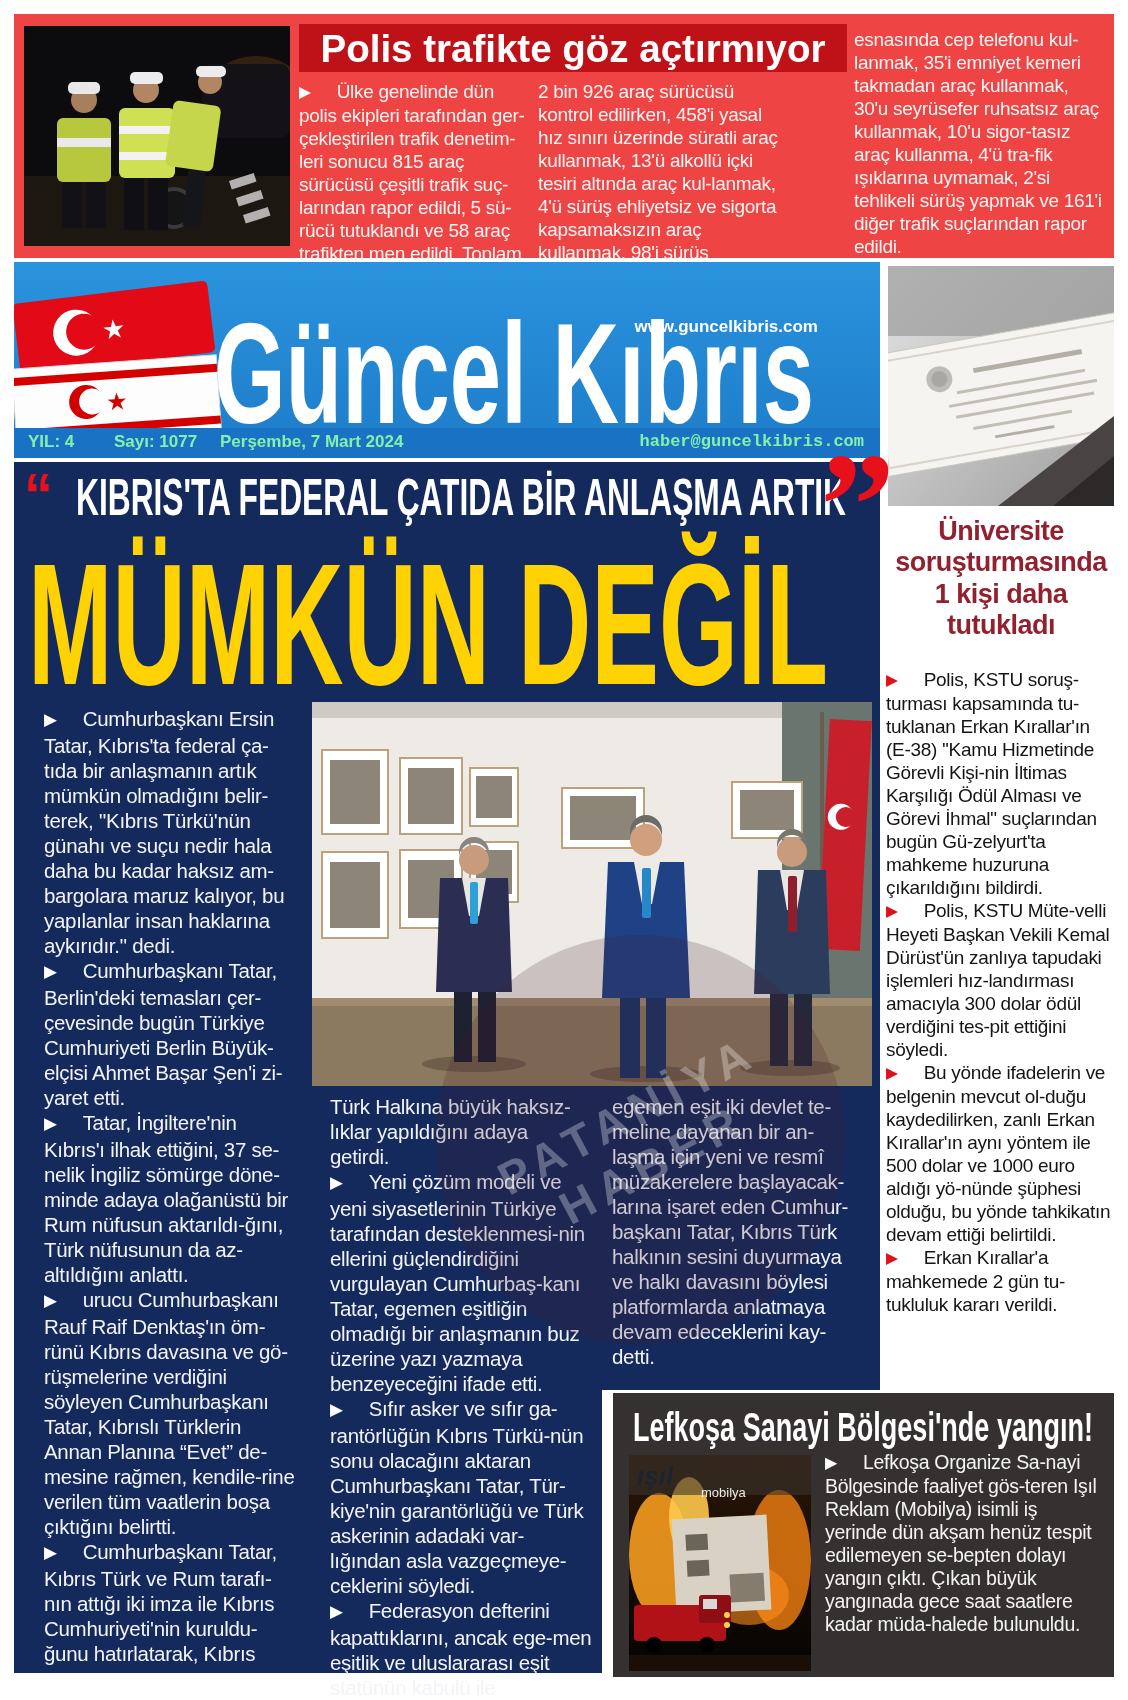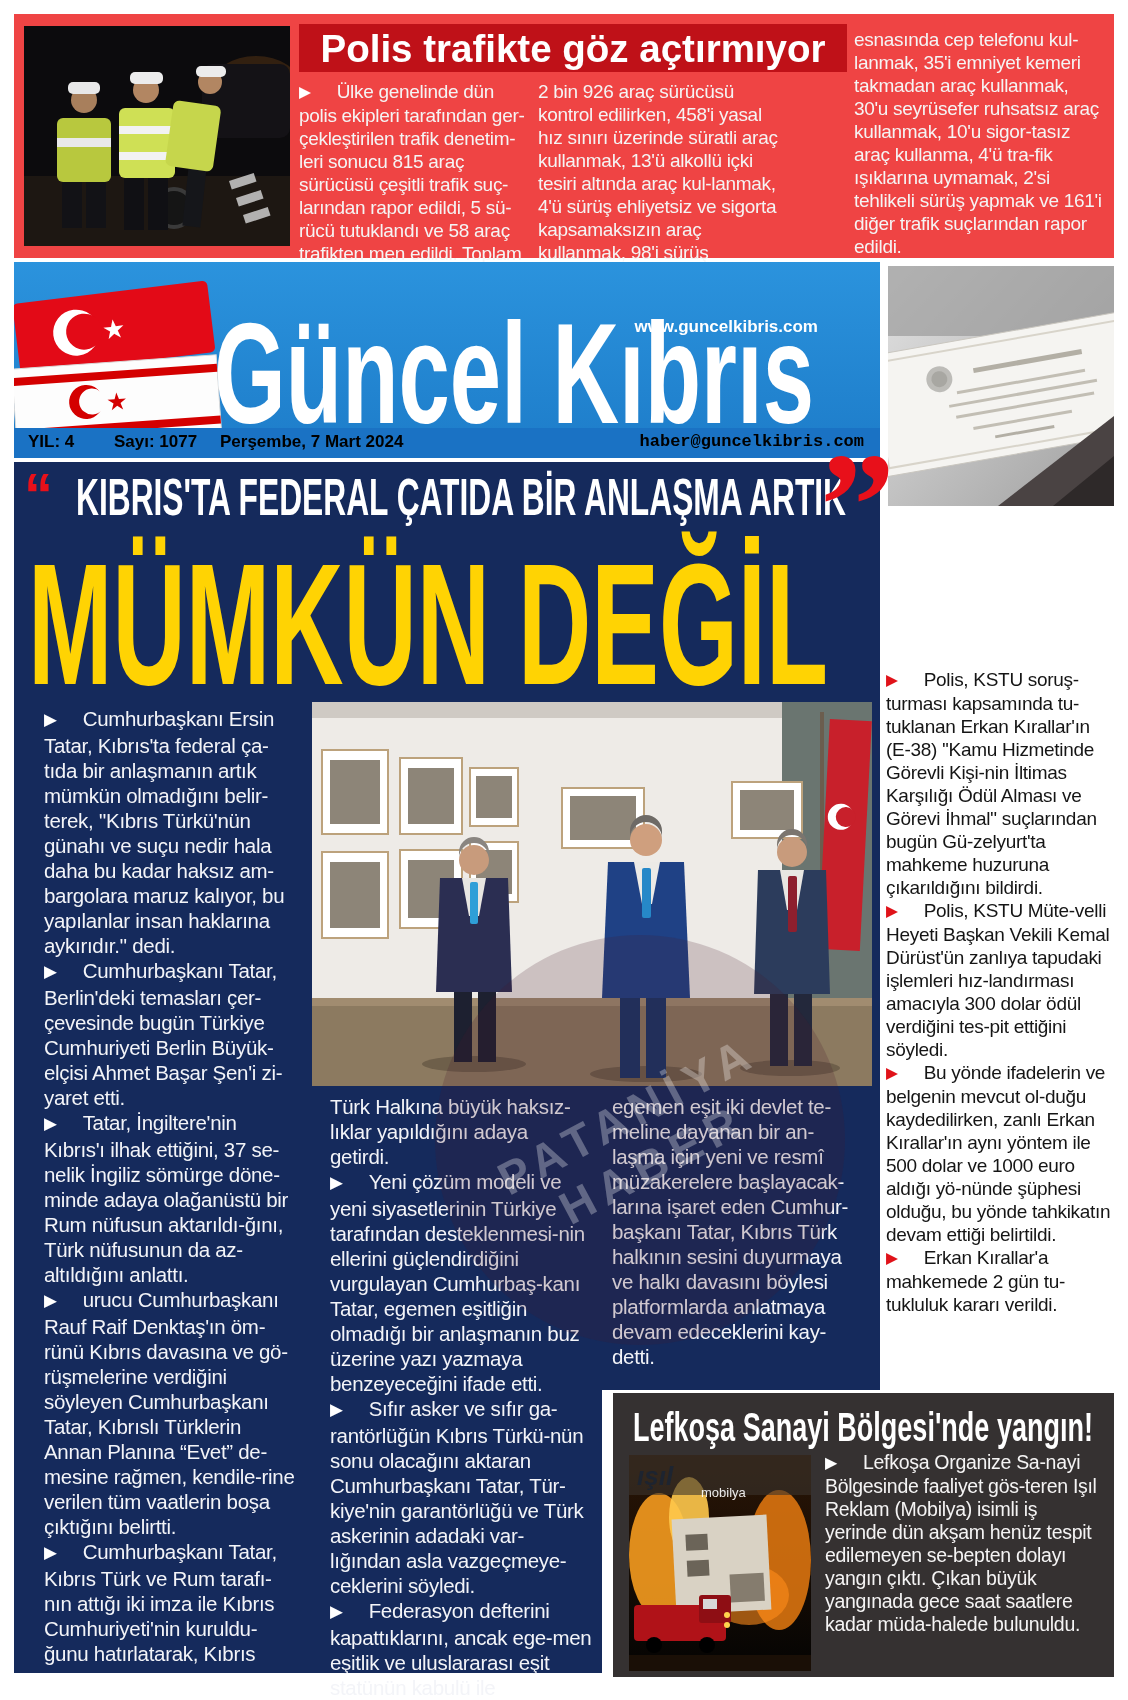--- a/index.html
+++ b/index.html
@@ -14,21 +14,21 @@
   .t-col{color:#f5f4f4;font-size:19px;line-height:23px;letter-spacing:-0.3px;}
   .t-col1{left:285px;top:66px;width:234px;}
   .t-col2{left:524px;top:66px;width:248px;}
   .t-col3{left:840px;top:14px;width:252px;}
 
   
   .masthead{left:14px;top:262px;width:866px;height:196px;
             background:linear-gradient(#2b93dd,#1d7cc9);}
   .m-url{right:62px;top:38px;color:#ffffff;font-weight:bold;font-size:17px;margin-top:17px;}
   .m-bar{left:0;bottom:0;width:100%;height:30px;background:#1a72c4;}
-  .m-bar span{color:#000000;font-weight:bold;font-size:17px;position:absolute;top:4px;}
+  .m-bar span{color:#86efac;font-weight:bold;font-size:17px;position:absolute;top:4px;}
   .m-year{left:14px;} .m-issue{left:100px;} .m-date{left:206px;} .m-email{right:16px;font-family:Liberation Mono, monospace;}
 
   
   .navy-upper{left:14px;top:462px;width:866px;height:928px;background:#152a5c;}
   .navy-lower{left:14px;top:1390px;width:588px;height:283px;background:#152a5c;}
   .n-col{color:#f3f4f8;font-size:20.5px;line-height:25px;letter-spacing:-0.3px;z-index:3;}
   .n-left{left:44px;top:706px;width:252px;}
   .n-mid{left:330px;top:1094px;width:262px;}
   .n-right{left:612px;top:1094px;width:252px;}
   .m-photo{left:312px;top:702px;width:560px;height:384px;overflow:hidden;z-index:1;}
@@ -271,20 +271,21 @@
         <rect x="70" y="120" width="130" height="3" fill="#c2beb4"></rect>
         <rect x="60" y="132" width="150" height="3" fill="#c2beb4"></rect>
         <rect x="65" y="144" width="140" height="3" fill="#c2beb4"></rect>
         <rect x="80" y="158" width="100" height="3" fill="#c2beb4"></rect>
         <rect x="100" y="170" width="60" height="3" fill="#b3afa5"></rect>
       </g>
       <polygon points="226,150 226,240 110,240" fill="#4a4343"></polygon>
       <polygon points="226,190 226,240 165,240" fill="#2e2929"></polygon>
     </svg>
   </div>
+  <div class="abs s-head">Üniversite soruşturmasında 1 kişi daha tutukladı</div>
   <div class="abs s-body">
 
   <p class="para"><span class="blt">▶</span><span class="ptxt">Polis, KSTU soruş-turması kapsamında tu-tuklanan Erkan Kırallar'ın (E-38) ''Kamu Hizmetinde Görevli Kişi-nin İltimas Karşılığı Ödül Alması ve Görevi İhmal'' suçlarından bugün Gü-zelyurt'ta mahkeme huzuruna çıkarıldığını bildirdi.</span></p>
       <p class="para"><span class="blt">▶</span><span class="ptxt">Polis, KSTU Müte-velli Heyeti Başkan Vekili Kemal Dürüst'ün zanlıya tapudaki işlemleri hız-landırması amacıyla 300 dolar ödül verdiğini tes-pit ettiğini söyledi.</span></p>
       <p class="para"><span class="blt">▶</span><span class="ptxt">Bu yönde ifadelerin ve belgenin mevcut ol-duğu kaydedilirken, zanlı Erkan Kırallar'ın aynı yöntem ile 500 dolar ve 1000 euro aldığı yö-nünde şüphesi olduğu, bu yönde tahkikatın devam ettiği belirtildi.</span></p>
       <p class="para"><span class="blt">▶</span><span class="ptxt">Erkan Kırallar'a mahkemede 2 gün tu-tukluluk kararı verildi.</span></p>
     </div>
 
   <div class="abs fire-box">
     <svg class="abs" style="left:10px;top:8px;" width="481" height="50" viewBox="0 0 481 50">

